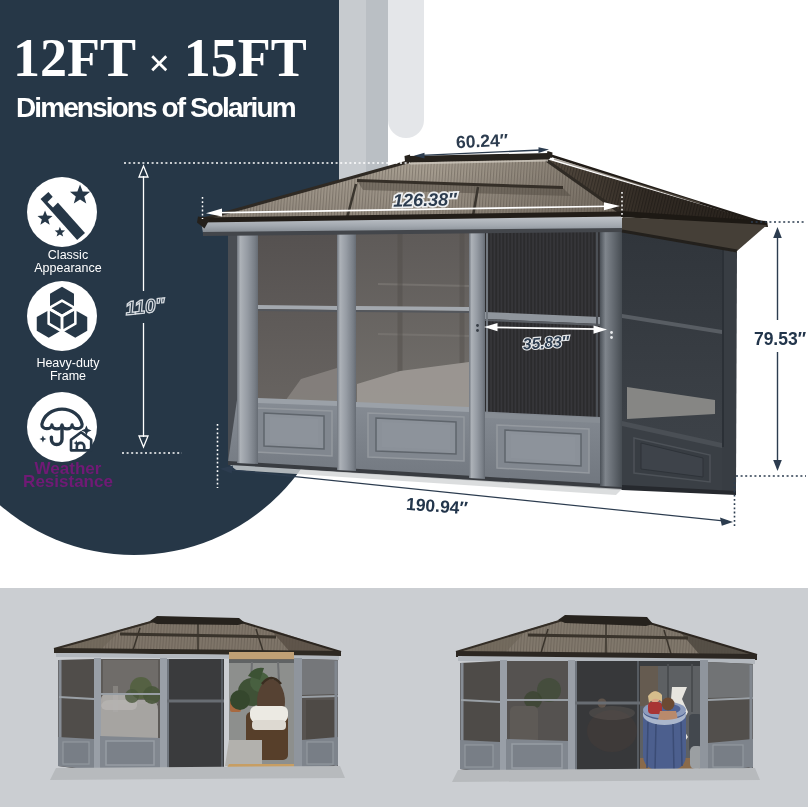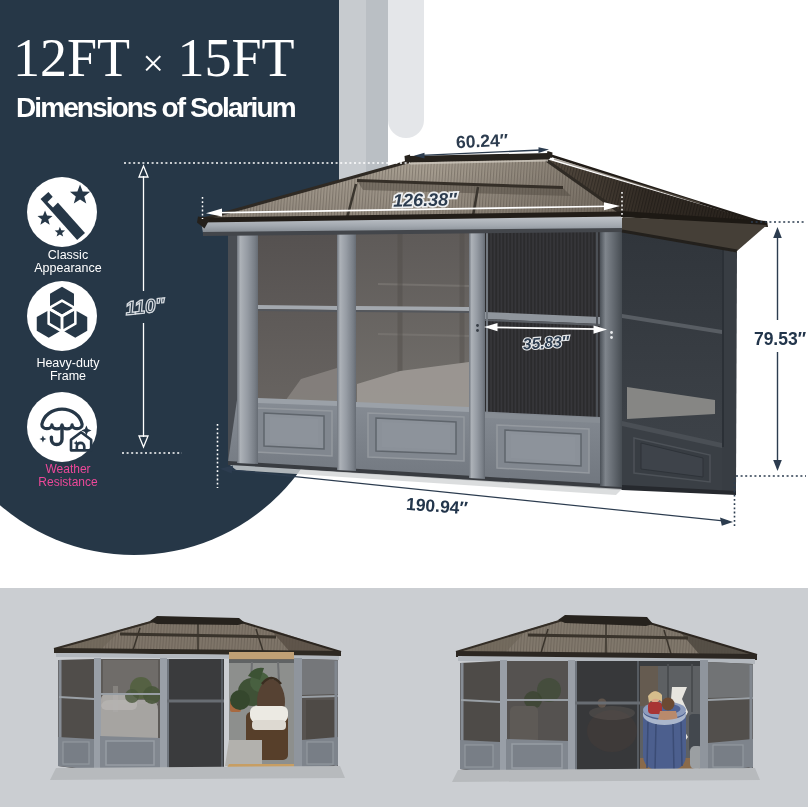--- a/index.html
+++ b/index.html
@@ -13,21 +13,21 @@
   <div class="abs" style="left:-71px;top:-60px;width:410px;height:615px;background:#263747;border-radius:0 0 205px 205px;"></div>
 
   <div class="abs" style="left:339px;top:0;width:27px;height:190px;background:#c7cbcf;"></div>
 
   <div class="abs" style="left:366px;top:0;width:22px;height:184px;background:#babfc4;"></div>
 
   <div class="abs" style="left:388px;top:0;width:36px;height:138px;background:#e4e6e9;border-radius:0 0 18px 18px;"></div>
 
   <div class="abs" style="left:0;top:588px;width:808px;height:219px;background:#cbced2;"></div>
 
-  <div class="abs" style="left:13px;top:27px;color:#fff;font-family:'Liberation Serif',serif;font-weight:400;font-size:54px;letter-spacing:0px;white-space:nowrap;">12FT <span style="font-size:38px;">×</span> 15FT</div>
+  <div class="abs" style="left:13px;top:27px;color:#fff;font-family:'Liberation Serif',serif;font-weight:700;font-size:54px;letter-spacing:0px;white-space:nowrap;">12FT <span style="font-size:38px;">×</span> 15FT</div>
 
   <div class="abs" style="left:16px;top:92px;color:#fff;font-size:28px;font-weight:700;letter-spacing:-1.9px;white-space:nowrap;">Dimensions of Solarium</div>
 
   <div class="abs" style="left:27px;top:177px;width:70px;height:70px;">
     <svg width="70" height="70" viewBox="0 0 66 66">
       <circle cx="33" cy="33" r="33" fill="#ffffff"></circle>
       <g fill="#263747">
         <polygon points="12.8,20.8 47.3,59.3 54.7,52.7 20.2,14.2"></polygon>
         <polygon points="50.0,7.0 52.5,13.6 59.5,13.9 54.0,18.3 55.9,25.1 50.0,21.2 44.1,25.1 46.0,18.3 40.5,13.9 47.5,13.6"></polygon>
         <polygon points="17.0,31.5 18.9,36.4 24.1,36.7 20.0,40.0 21.4,45.1 17.0,42.2 12.6,45.1 14.0,40.0 9.9,36.7 15.1,36.4"></polygon>
@@ -67,21 +67,21 @@
         <path d="M47,55 L47,51.5 A3.5,3.5 0 0 1 54,51.5 L54,55"></path>
       </g>
       <g fill="#263747">
         <path d="M56,31.5 l1.4,3.4 3.4,1.4 -3.4,1.4 -1.4,3.4 -1.4,-3.4 -3.4,-1.4 3.4,-1.4 Z"></path>
         <path d="M15,41 l1,2.3 2.3,1 -2.3,1 -1,2.3 -1,-2.3 -2.3,-1 2.3,-1 Z"></path>
         <path d="M46.5,45.5 l0.8,1.9 1.9,0.8 -1.9,0.8 -0.8,1.9 -0.8,-1.9 -1.9,-0.8 1.9,-0.8 Z"></path>
       </g>
     </svg>
   </div>
 
-  <div class="abs" style="left:5px;top:463px;width:126px;text-align:center;color:#ec4899;font-size:12px;line-height:12.5px;">Weather<br>Resistance</div>
+  <div class="abs" style="left:5px;top:463px;width:126px;text-align:center;color:#701a75;font-size:17px;line-height:12.5px;font-weight:bold;">Weather<br>Resistance</div>
 
   <svg class="abs" style="left:0;top:0" width="808" height="807" viewBox="0 0 808 807">
     <defs>
       <linearGradient id="gFront" x1="0" y1="0" x2="0" y2="1">
         <stop offset="0" stop-color="#aba295"></stop>
           <stop offset="1" stop-color="#91887d"></stop>
       </linearGradient>
       <linearGradient id="gRight" x1="0" y1="0" x2="1" y2="0">
         <stop offset="0" stop-color="#564c41"></stop>
           <stop offset="0.45" stop-color="#332c25"></stop>

